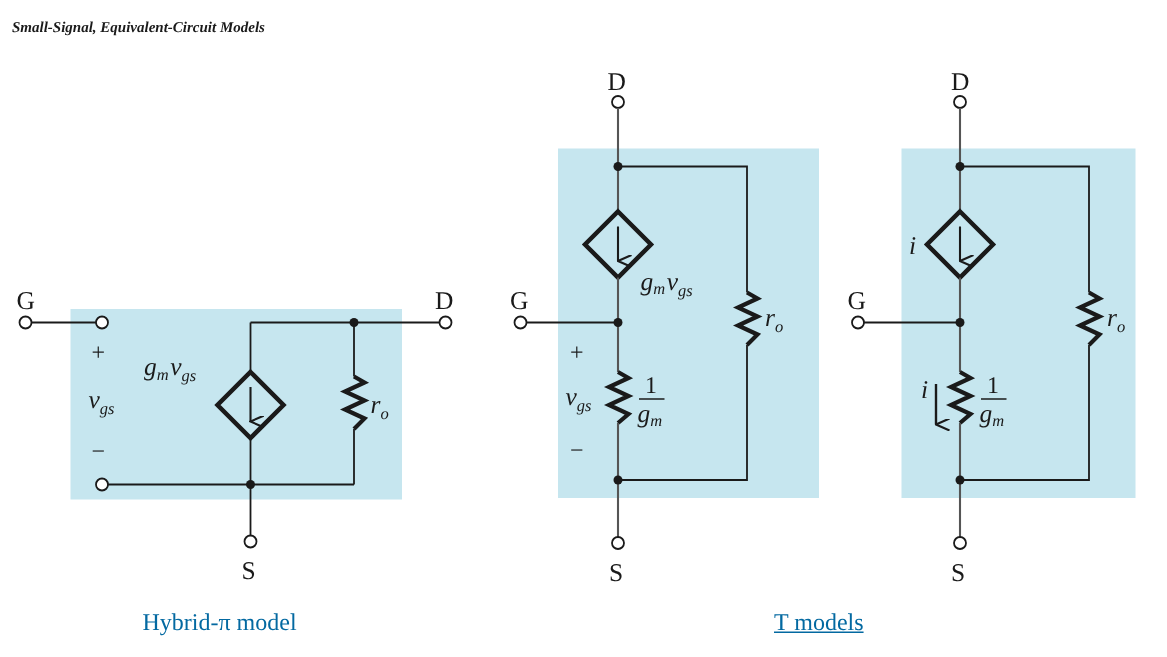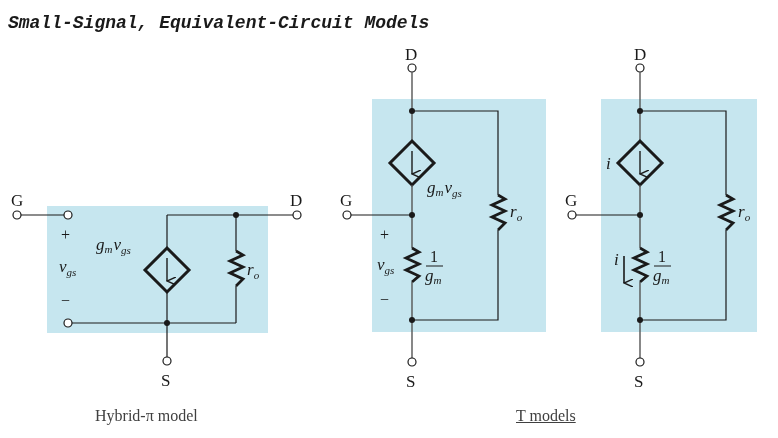--- a/index.html
+++ b/index.html
@@ -1,18 +1,18 @@
 <!DOCTYPE html>
 <html><head>
 <meta charset="utf-8">
 <style>
   html, body { margin:0; padding:0; background:#ffffff; }
   body { width:778px; height:438px; position:relative; overflow:hidden; }
-  .title { position:absolute; left:8px; top:13px; font-family:Liberation Mono, monospace; font-weight:bold; font-style:italic; font-size:18px; color:#1a1a1a; }
-  .caption { position:absolute; font-family:"Liberation Serif", serif; font-size:16px; color:#404040; }
+  .title { position:absolute; left:8px; top:13px; font-family:Liberation Serif, serif; font-weight:bold; font-style:italic; font-size:10px; color:#1a1a1a; }
+  .caption { position:absolute; font-family:"Liberation Serif", serif; font-size:16px; color:#0369a1; }
   svg { position:absolute; left:0; top:0; }
   .term { font-family:"Liberation Serif", serif; font-size:17px; fill:#1a1a1a; }
   .lbl { font-family:"Liberation Serif", serif; font-style:italic; font-size:17px; fill:#1a1a1a; }
   .sub { font-family:"Liberation Serif", serif; font-style:italic; font-size:11px; fill:#1a1a1a; }
   .sign { font-family:"Liberation Serif", serif; font-size:16px; fill:#1a1a1a; }
 </style>
 </head>
 <body>
 
 <div class="title">Small-Signal, Equivalent-Circuit Models</div>

